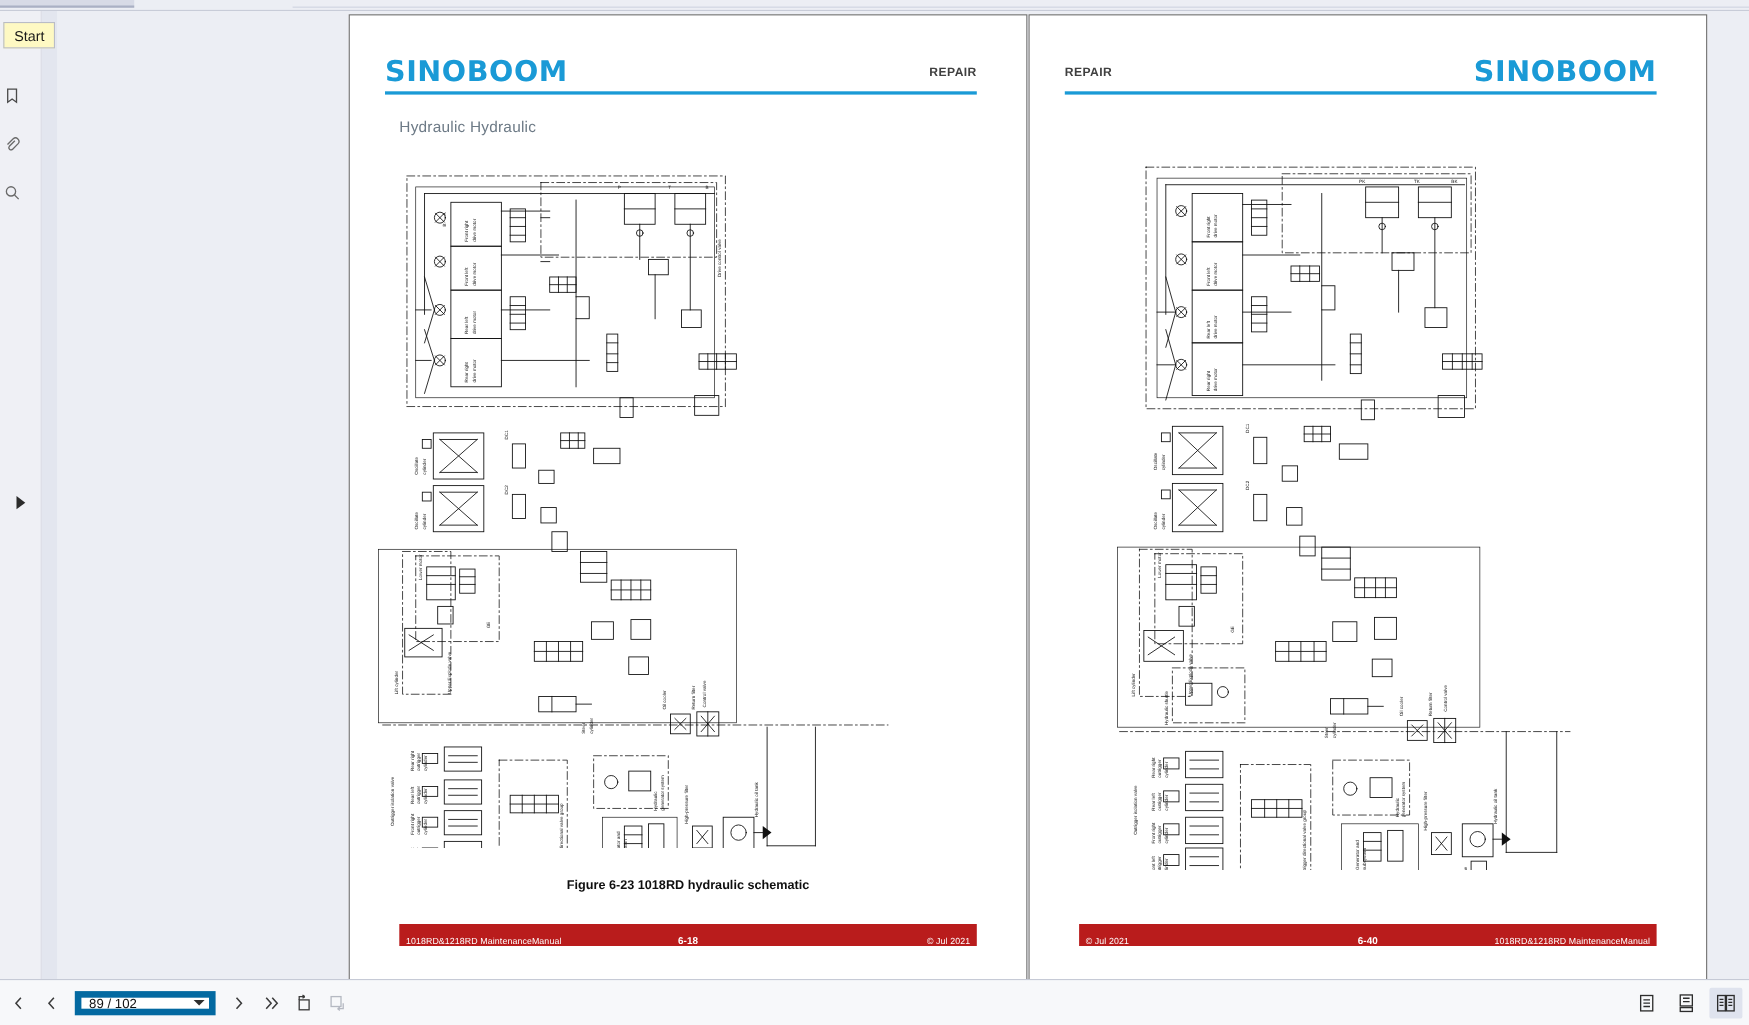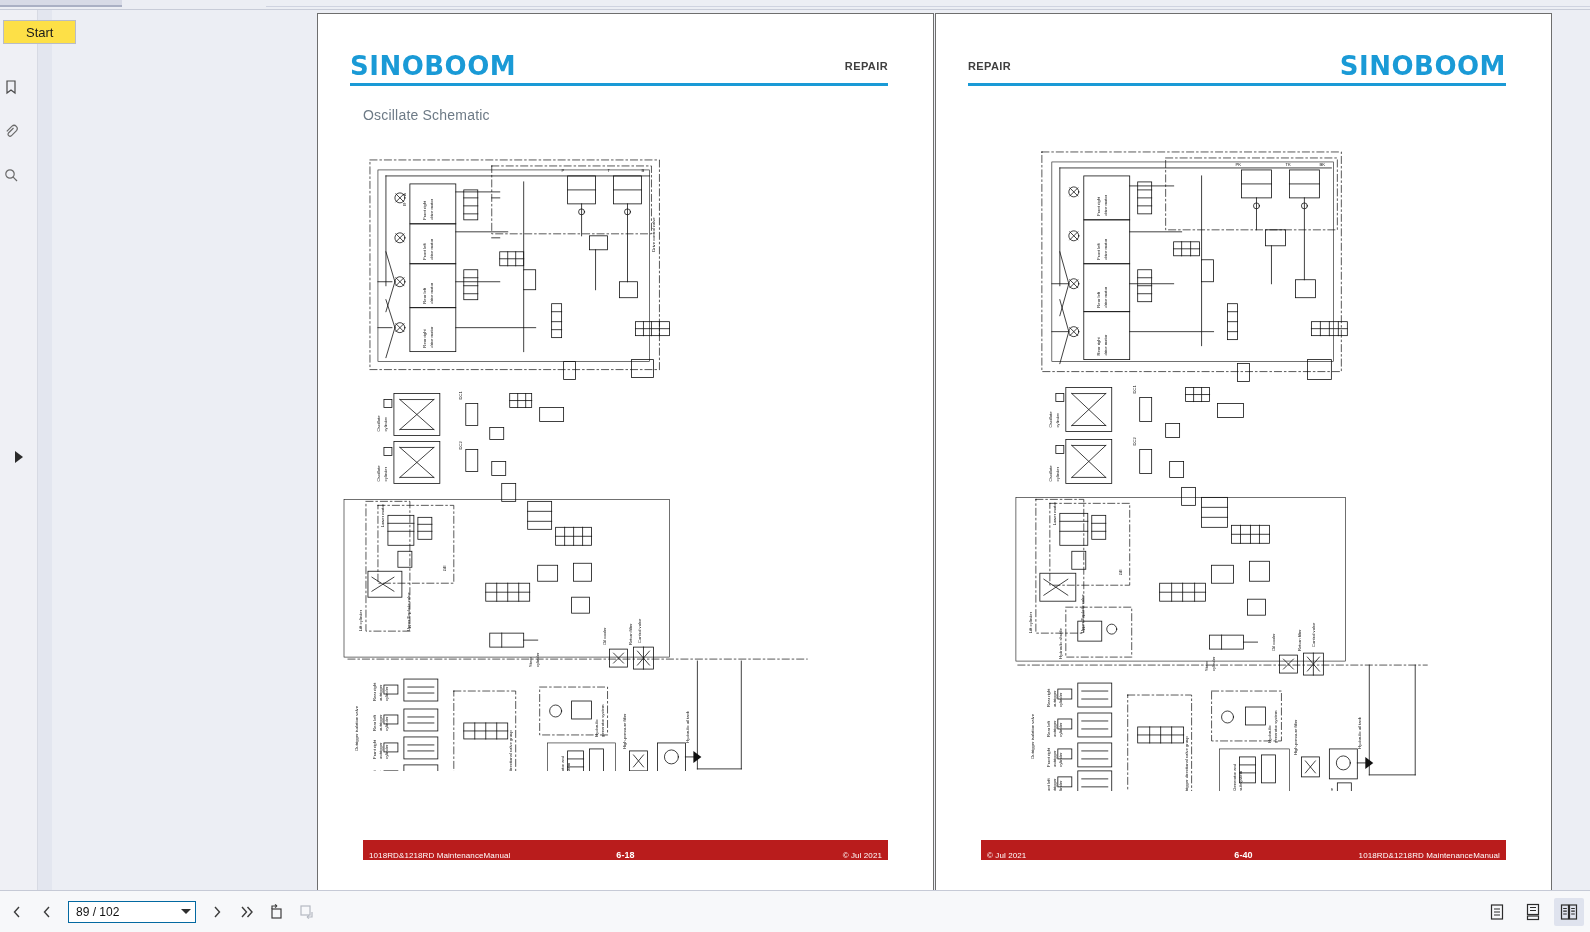--- a/index.html
+++ b/index.html
@@ -52,22 +52,22 @@
   .sb-expand .tri {
     width: 0; height: 0;
     border-left: 8px solid #2b2b2b;
     border-top: 6px solid transparent;
     border-bottom: 6px solid transparent;
   }
 
   
   .start-tip {
     position: absolute; left: 3px; top: 20px;
-    min-width: 44px; height: 24px; padding: 3px 22px;
-    background: #fde047; border: 1px solid #b9bcc6;
+    min-width: 44px; height: 24px; padding: 3px 9px;
+    background: #fef9c3; border: 1px solid #b9bcc6;
     font-size: 13px; color: #1a1a1a; line-height: 17px;
     white-space: nowrap; z-index: 40;
   }
 
   
   .viewer {
     position: absolute; left: 52px; top: 10px;
     width: 1538px; height: 880px;
     background: #eceef4; overflow: hidden;
   }
@@ -135,21 +135,21 @@
   }
   .tb-btn {
     width: 26px; height: 26px; margin: 0 2px;
     display: flex; align-items: center; justify-content: center;
     color: #3c3c3c; cursor: default;
   }
   .tb-btn.disabled { color: #b5b9c2; }
   .tb-btn svg { display: block; }
   .page-input {
     width: 128px; height: 22px; margin: 0 6px;
-    border: 1px solid #0369a1; background: #ffffff;
+    border: 6px solid #0369a1; background: #ffffff;
     display: flex; align-items: center; position: relative;
   }
   .page-input .val {
     font-size: 12px; color: #111; padding-left: 7px; flex: 1;
   }
   .page-input .caret {
     width: 18px; height: 20px; display: flex; align-items: center; justify-content: center;
   }
   .page-input .caret .tri {
     width: 0; height: 0;
@@ -208,21 +208,21 @@
     <div class="page page-left">
       <div class="pg-inner">
         <div class="pg-head">
           <div class="head-row">
             <div class="logo">SINOBOOM</div>
             <div class="repair">REPAIR</div>
           </div>
           <div class="head-rule"></div>
         </div>
 
-        <div class="pg-subtitle">Oscillate Schematic</div>
+        <div class="pg-subtitle">Hydraulic Hydraulic</div>
 
         <div class="schematic" style="top:118px;">
           <svg viewBox="0 0 580 640" xmlns="http://www.w3.org/2000/svg" fill="none" stroke="#111" stroke-width="0.8" stroke-linecap="square">
             <style>
               .dash { stroke-dasharray: 7 3 1.5 3; stroke-width:0.7; }
               .lbl  { font-family: "Liberation Sans", sans-serif; font-size: 5.2px; fill:#111; stroke:none; }
               .lbl2 { font-family: "Liberation Sans", sans-serif; font-size: 4.2px; fill:#111; stroke:none; }
               .thin { stroke-width:0.6; }
               .box  { fill:none; stroke:#111; stroke-width:0.8; }
               .sld  { fill:#111; stroke:none; }
@@ -409,20 +409,21 @@
             <text class="lbl2" transform="translate(320,664) rotate(-90)">Engine</text>
             <text class="lbl2" x="328" y="656">E</text>
 
             <path d="M356 530 v108 M356 638 h44 M400 638 v-108"></path>
             <text class="lbl2" transform="translate(348,612) rotate(-90)">Hydraulic oil tank</text>
             <path d="M344 626 h14"></path>
             <path class="sld" d="M352 620 l8 6 -8 6 z"></path>
           </svg>
         </div>
 
+        <div class="fig-caption" style="top:785px;">Figure 6-23 1018RD hydraulic schematic</div>
 
         <div class="pg-foot" style="bottom:30px;">
           <div class="f-l">1018RD&amp;1218RD MaintenanceManual</div>
           <div class="f-c">6-18</div>
           <div class="f-r">© Jul 2021</div>
         </div>
       </div>
     </div>
 
     <div class="page page-right">

